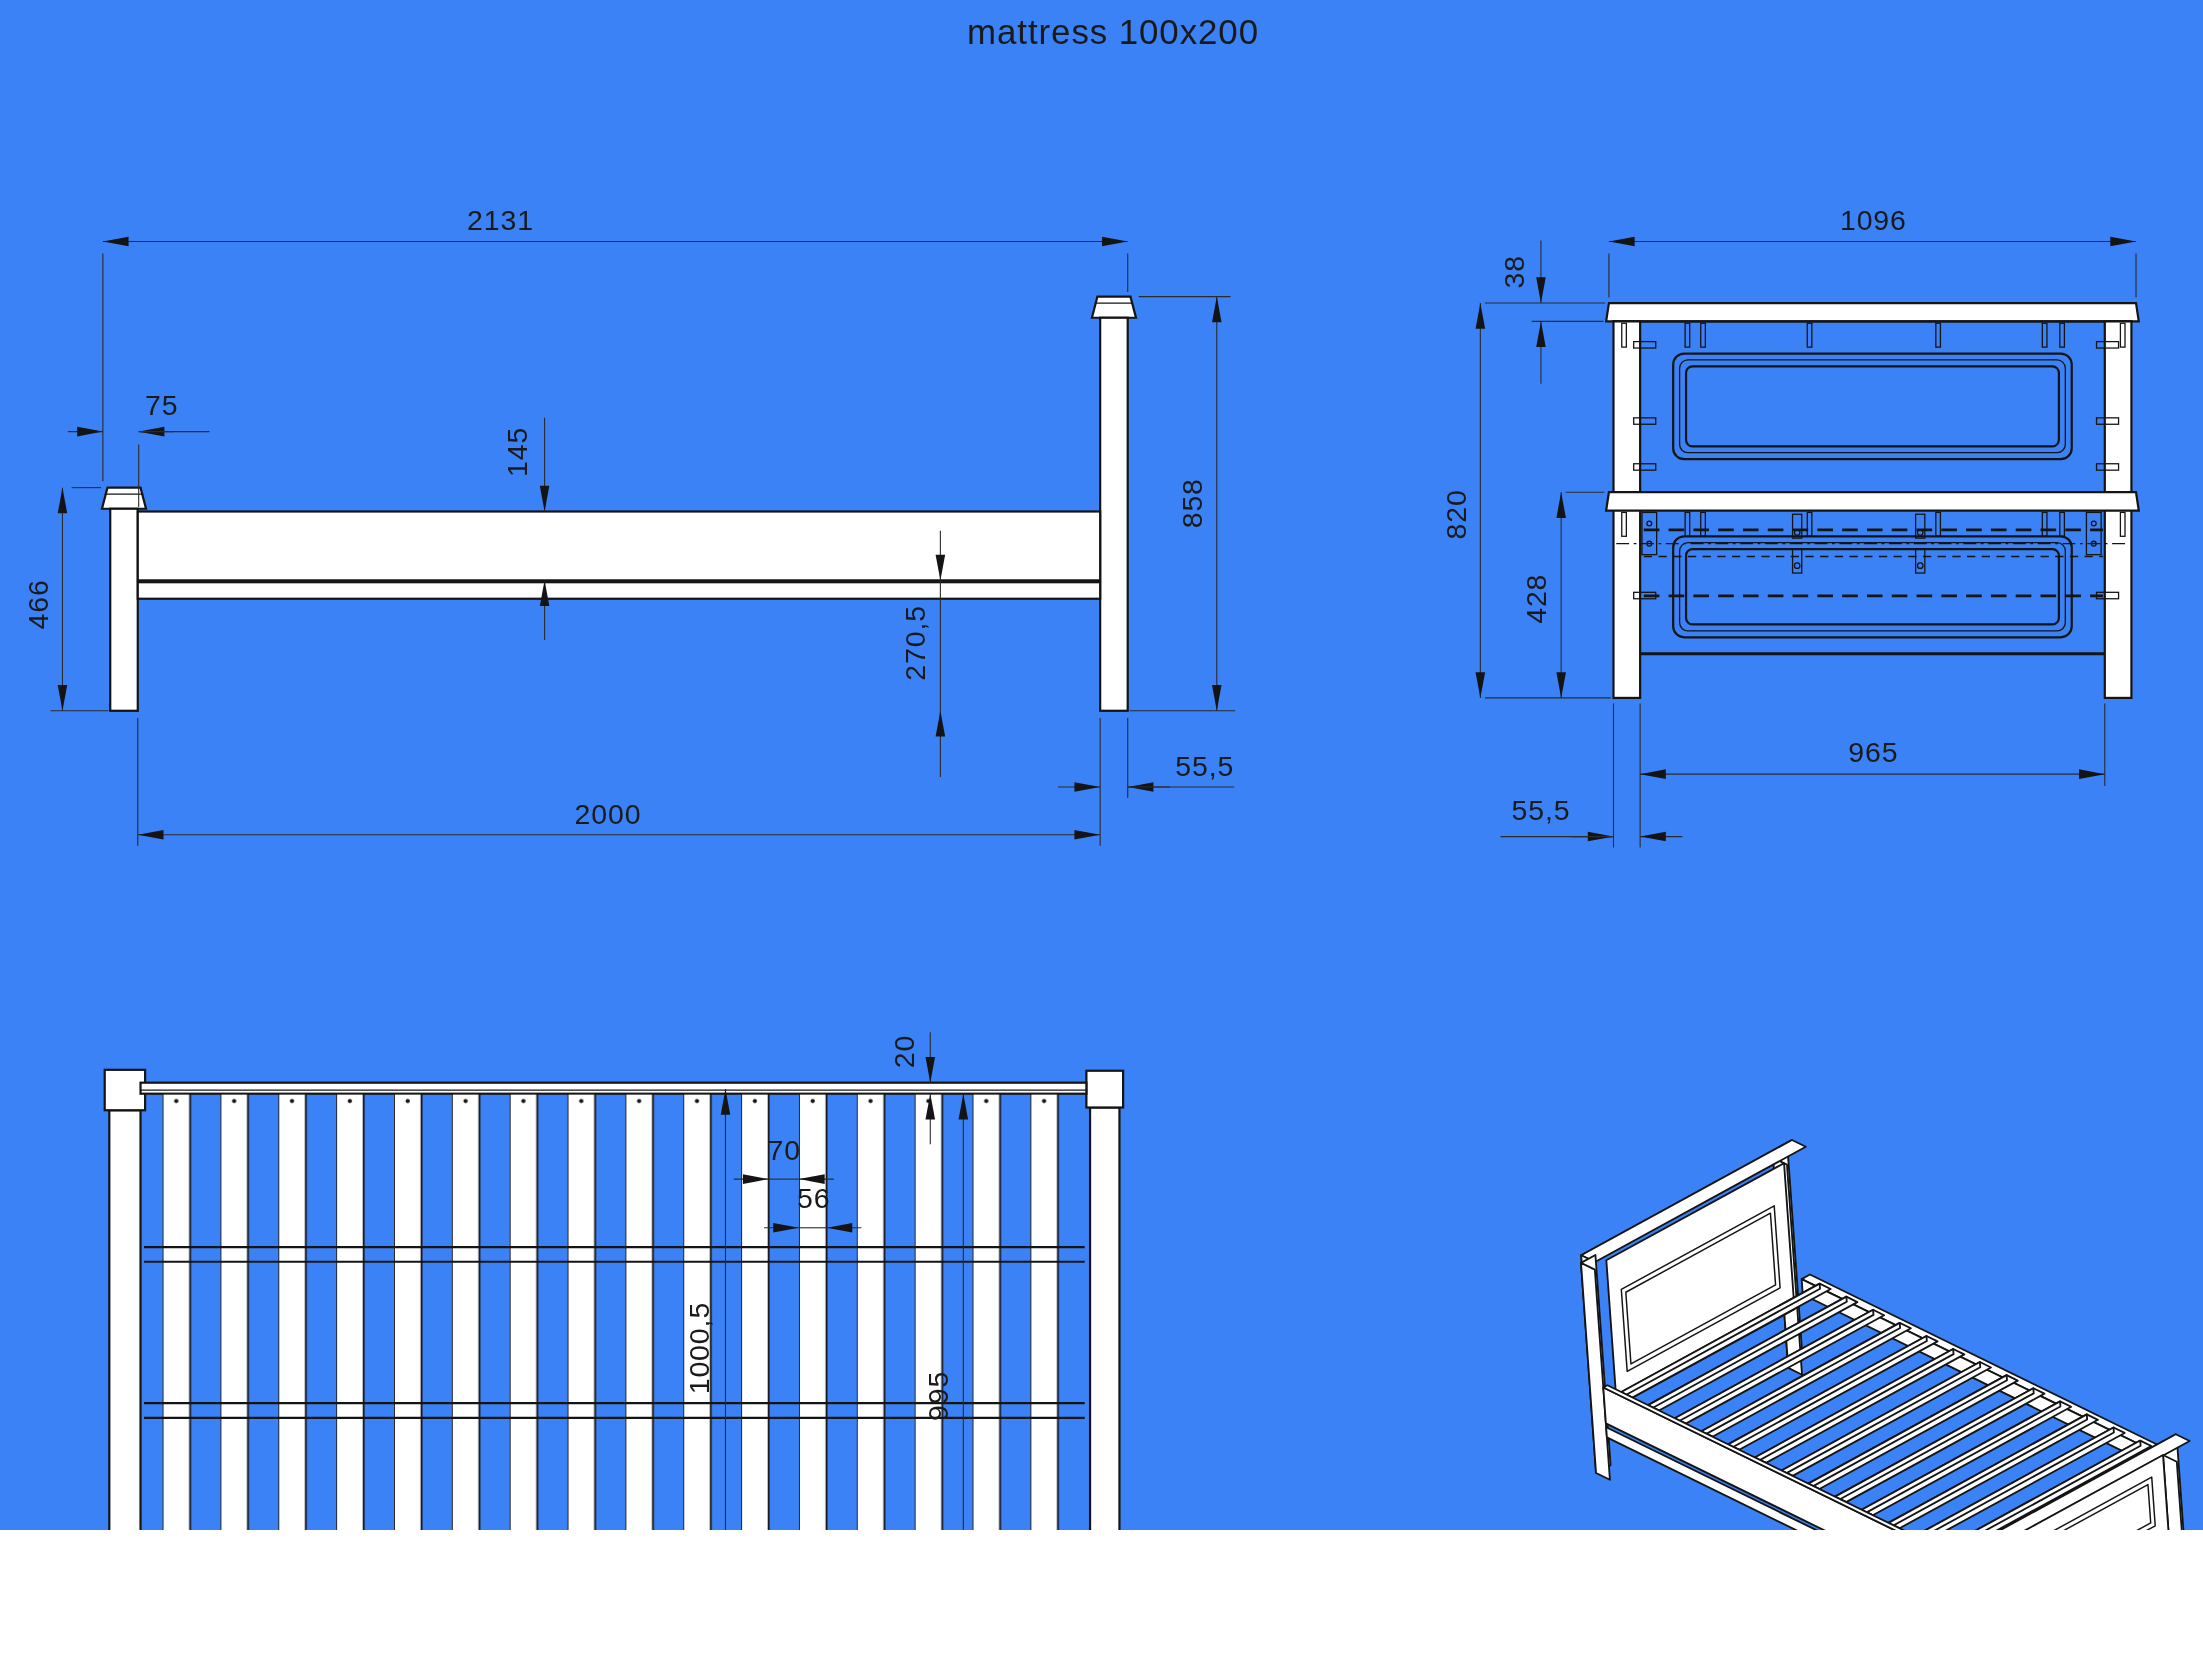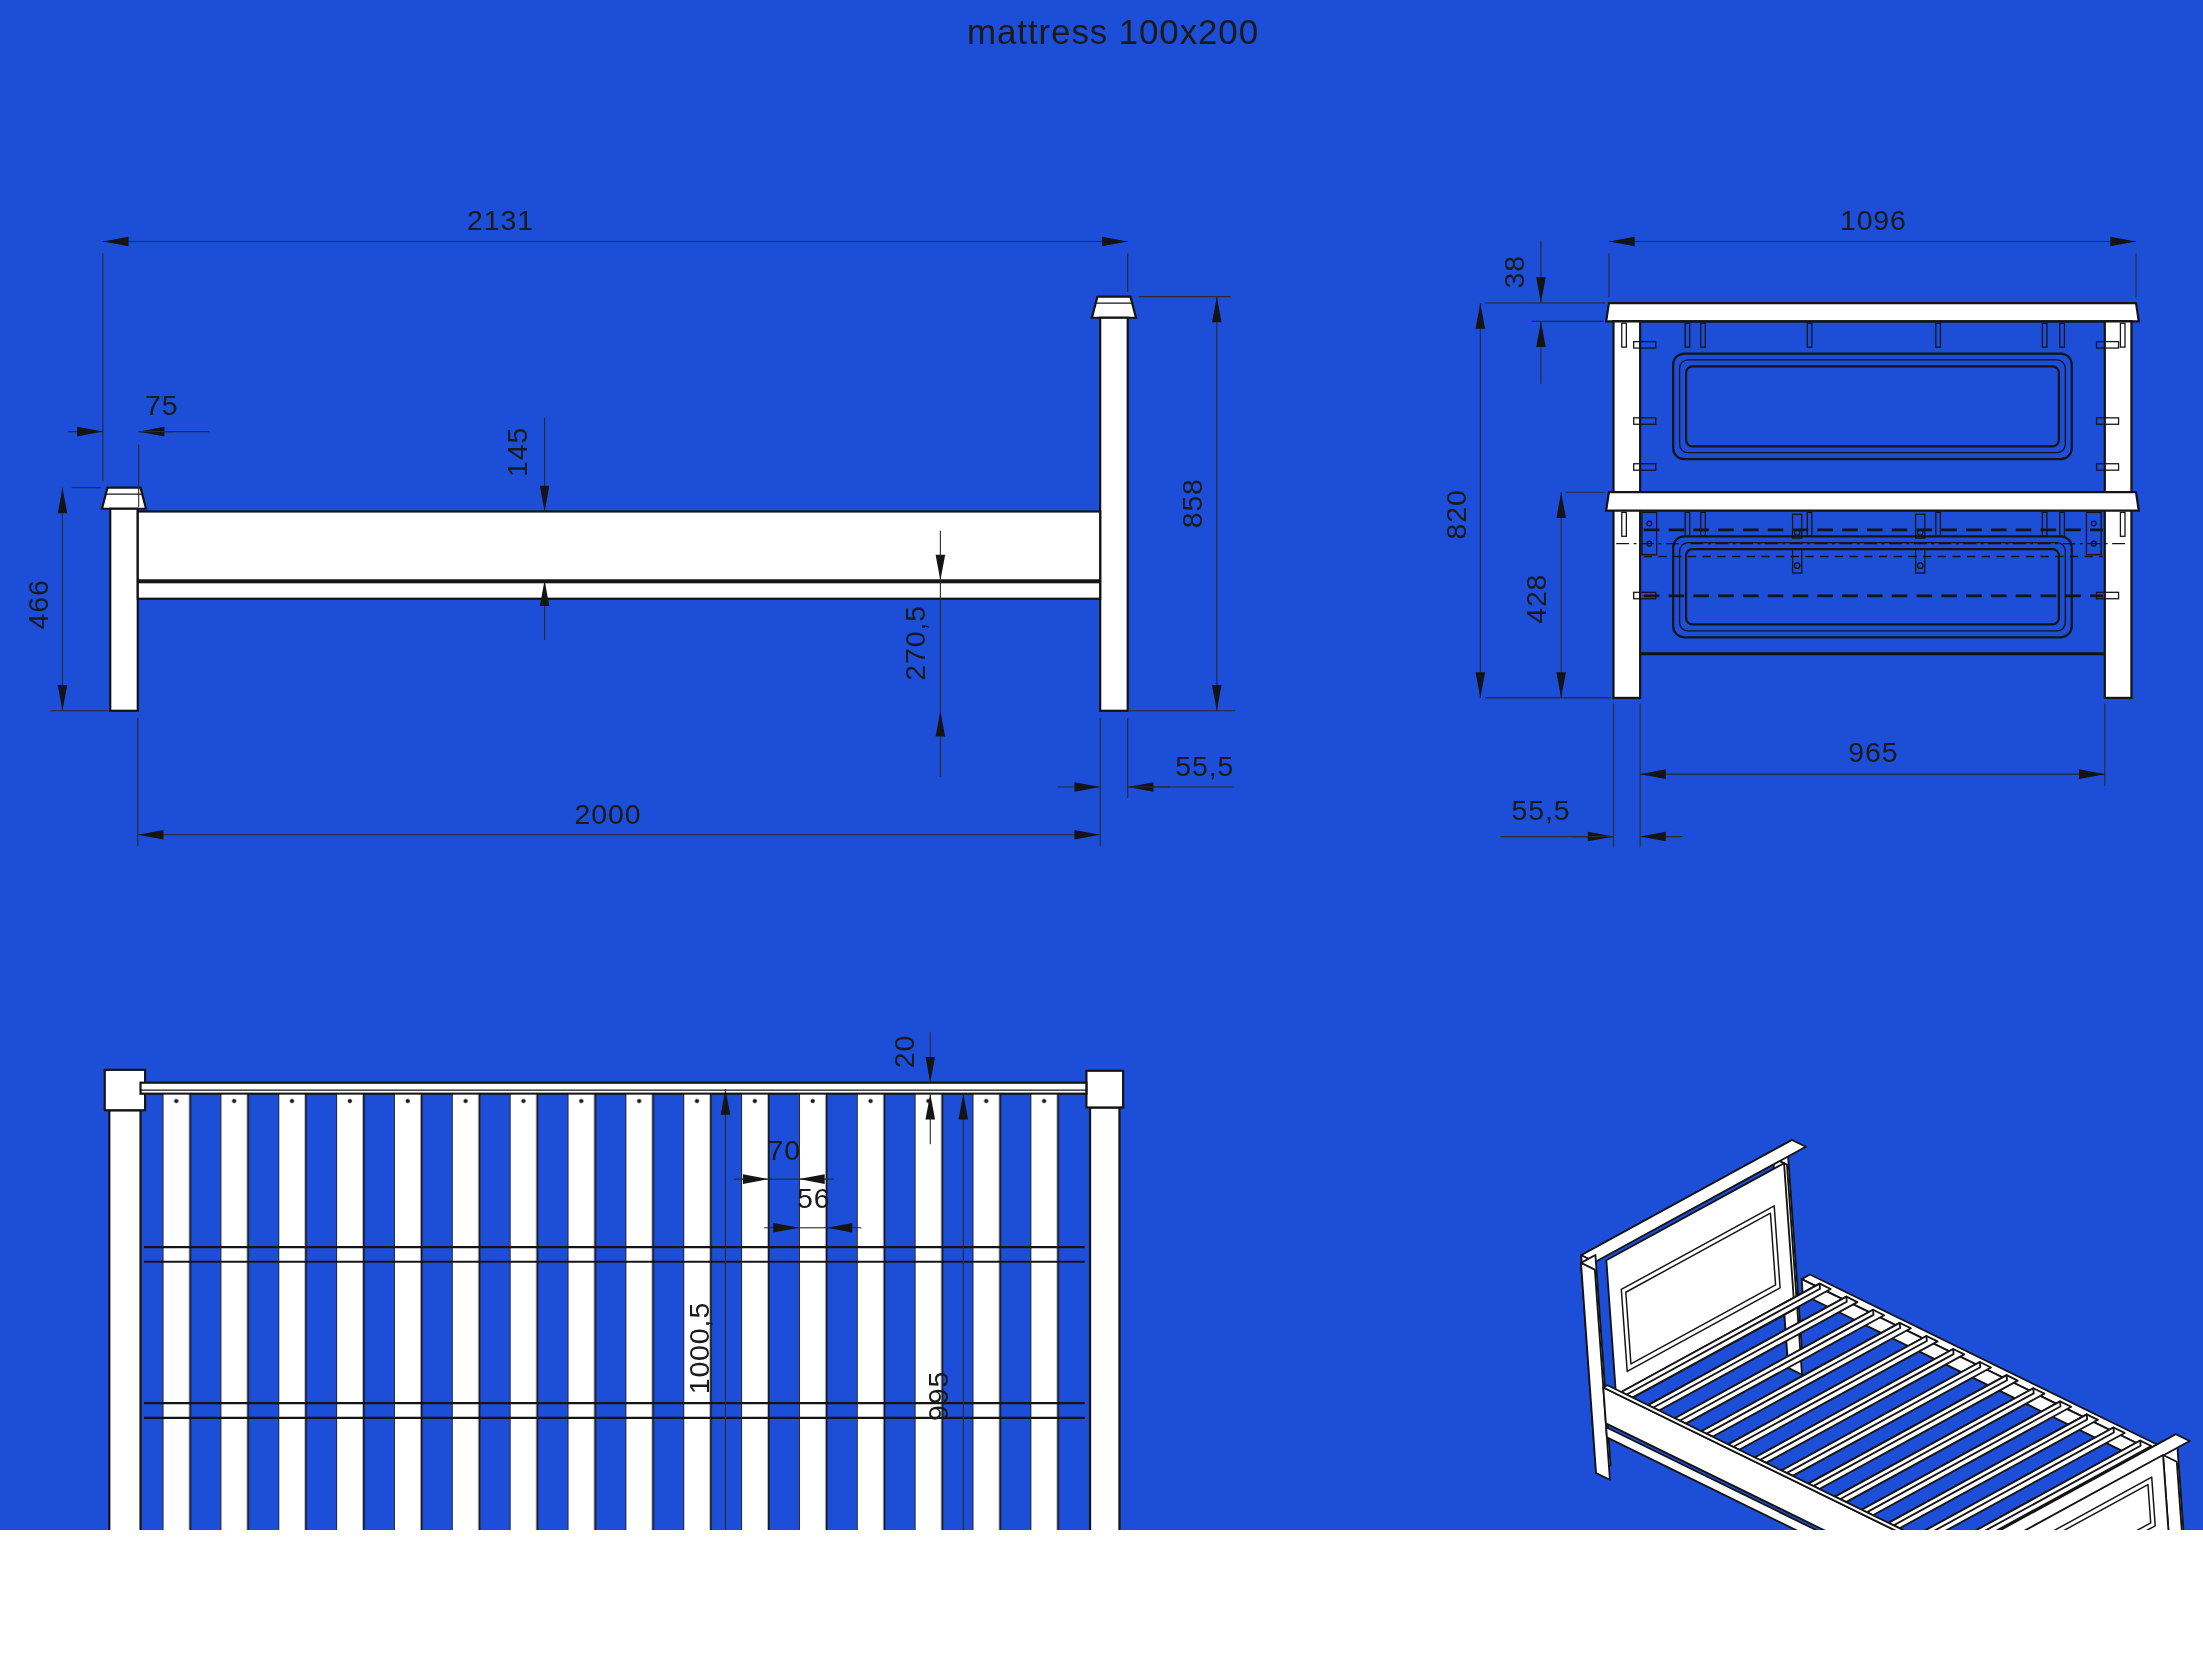--- a/index.html
+++ b/index.html
@@ -1,16 +1,16 @@
 <!DOCTYPE html>
 <html style="font-size:14.7px"><head>
 <meta charset="utf-8">
 <style>
   html,body{margin:0;padding:0;background:#ffffff;}
-  .page{position:relative;width:2204px;height:1530px;background:#1d4ed8;overflow:hidden;}
+  .page{position:relative;width:2204px;height:1530px;background:#3b82f6;overflow:hidden;}
   svg{position:absolute;left:0;top:0;}
   text{font-family:"Liberation Sans",sans-serif;fill:#1a1a1a;}
   .t{font-size:31px;letter-spacing:1px;}
   .title{font-size:38px;letter-spacing:1px;}
   .e{stroke:#141414;stroke-width:2.4;fill:none;stroke-linecap:square;}
   .ef{stroke:#141414;stroke-width:2.4;fill:#fff;stroke-linecap:square;}
   .e3{stroke:#141414;stroke-width:3.2;fill:none;}
   .et{stroke:#141414;stroke-width:1.4;fill:none;}
   .d{stroke:#2b2b2b;stroke-width:1.2;fill:none;}
   .dash{stroke:#141414;stroke-width:3;fill:none;stroke-dasharray:17 10;}

